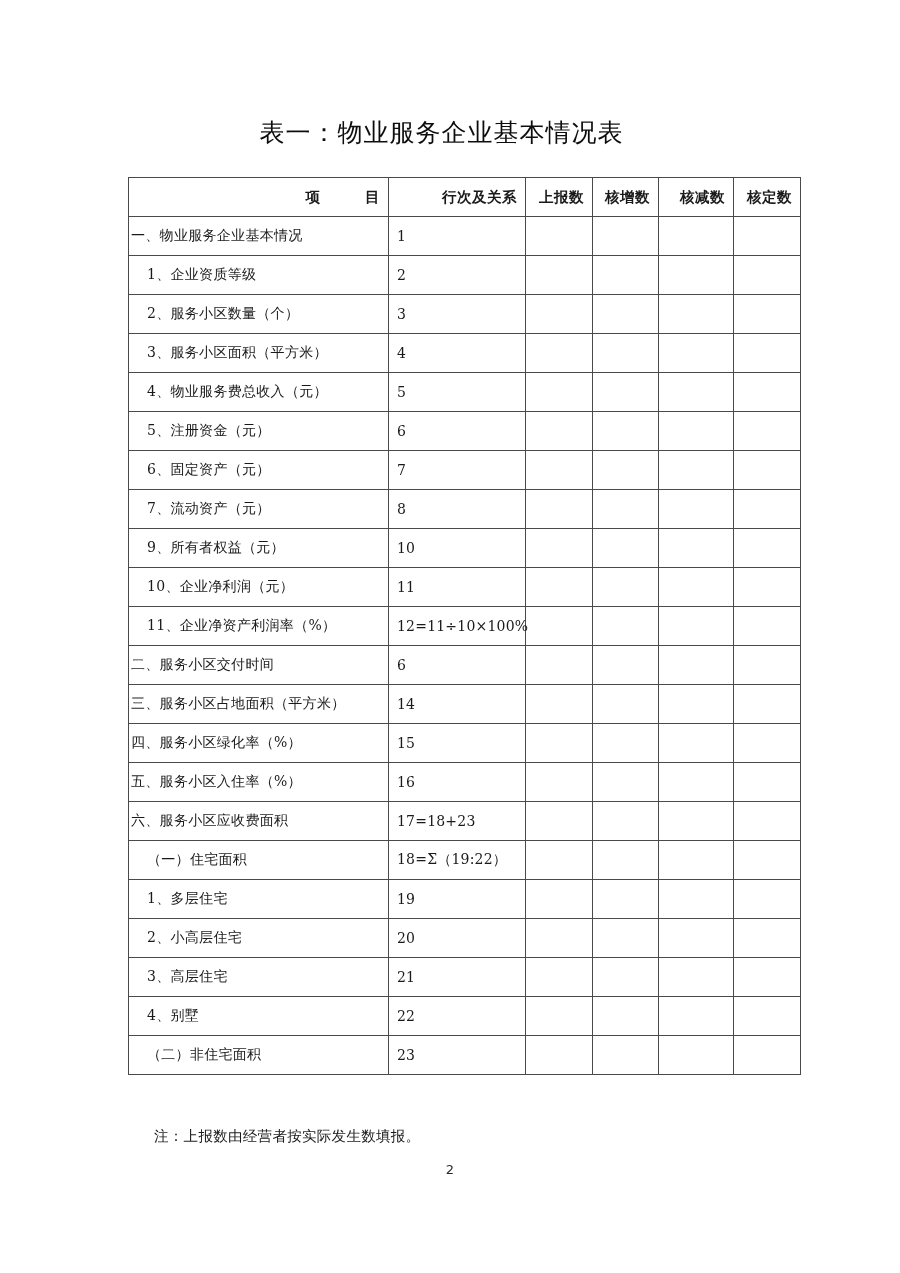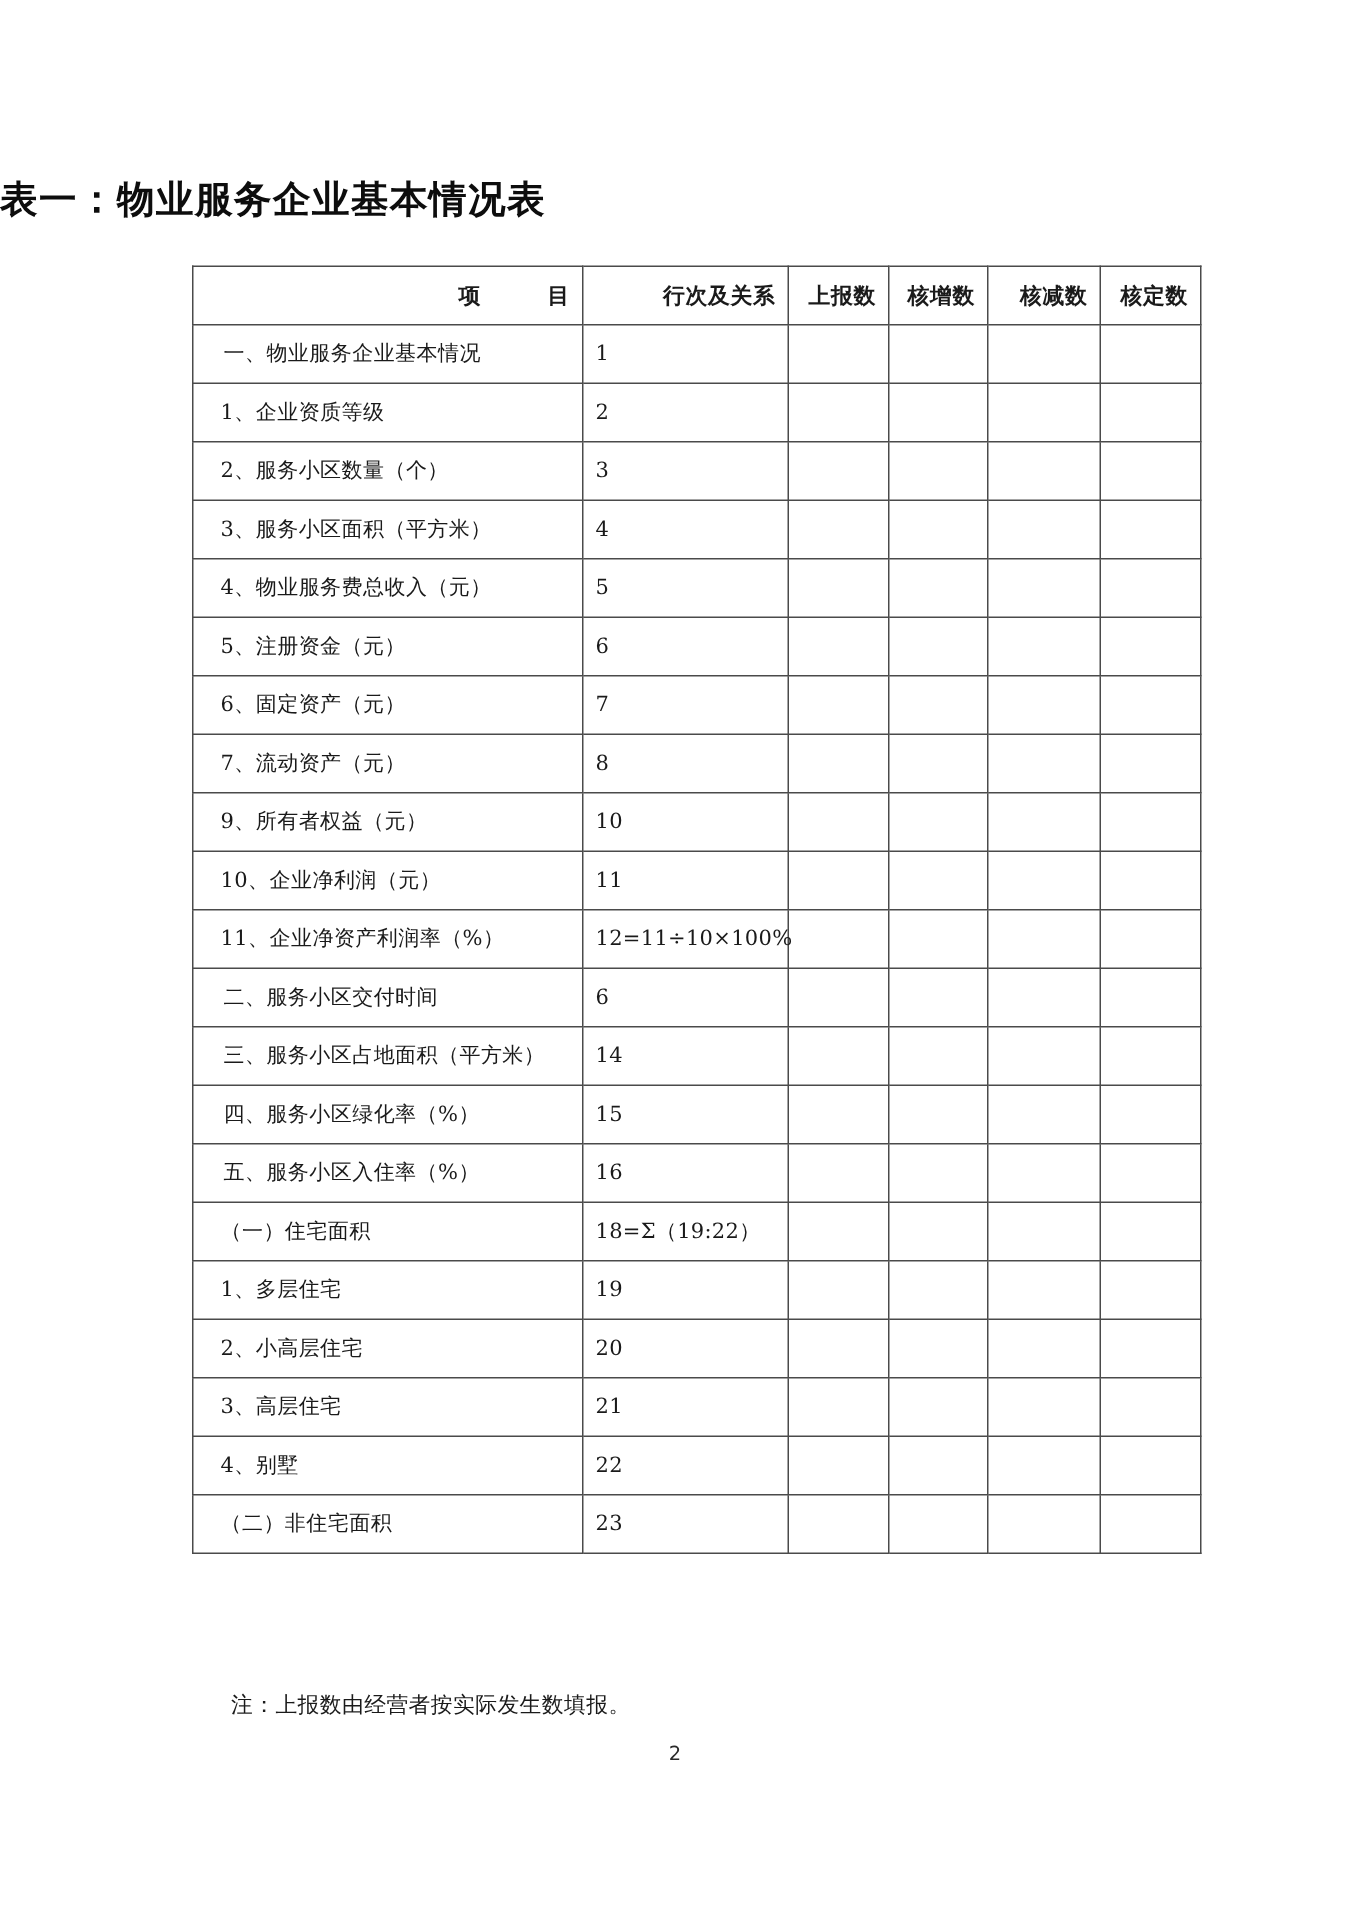--- a/index.html
+++ b/index.html
@@ -19,23 +19,23 @@
     width: 900px;
     height: 1273px;
     position: relative;
     background: #ffffff;
   }
   .doc-title {
     position: absolute;
     top: 116px;
     left: 0;
     width: 883px;
-    text-align: left;
+    text-align: center;
     font-size: 25px;
-    font-weight: bold;
+    font-weight: normal;
     letter-spacing: 1px;
     font-family: "DejaVu Sans", "Liberation Sans", sans-serif;
     color: #0d0d0d;
     white-space: pre;
   }
   .table-wrap {
     position: absolute;
     top: 177px;
     left: 128px;
     width: 672px;
@@ -69,21 +69,21 @@
   col.c-n1     { width: 67px; }
   col.c-n2     { width: 66px; }
   col.c-n3     { width: 75px; }
   col.c-n4     { width: 67px; }
 
   td.item {
     text-align: left;
     white-space: nowrap;
     letter-spacing: 0.3px;
   }
-  td.item.lvl0 { padding-left: 20px; }
+  td.item.lvl0 { padding-left: 2px; }
   td.item.lvl1 { padding-left: 18px; }
   td.line {
     text-align: left;
     padding-left: 8px;
     letter-spacing: 0.2px;
     white-space: nowrap;
   }
   td.blank { }
 
   .note {
@@ -248,20 +248,28 @@
           </tr>
           <tr>
             <td class="item lvl0">五、服务小区入住率（%）</td>
             <td class="line">16</td>
             <td class="blank"></td>
             <td class="blank"></td>
             <td class="blank"></td>
             <td class="blank"></td>
           </tr>
           <tr>
+            <td class="item lvl0">六、服务小区应收费面积</td>
+            <td class="line">17=18+23</td>
+            <td class="blank"></td>
+            <td class="blank"></td>
+            <td class="blank"></td>
+            <td class="blank"></td>
+          </tr>
+          <tr>
             <td class="item lvl1">（一）住宅面积</td>
             <td class="line">18=Σ（19:22）</td>
             <td class="blank"></td>
             <td class="blank"></td>
             <td class="blank"></td>
             <td class="blank"></td>
           </tr>
           <tr>
             <td class="item lvl1">1、多层住宅</td>
             <td class="line">19</td>

